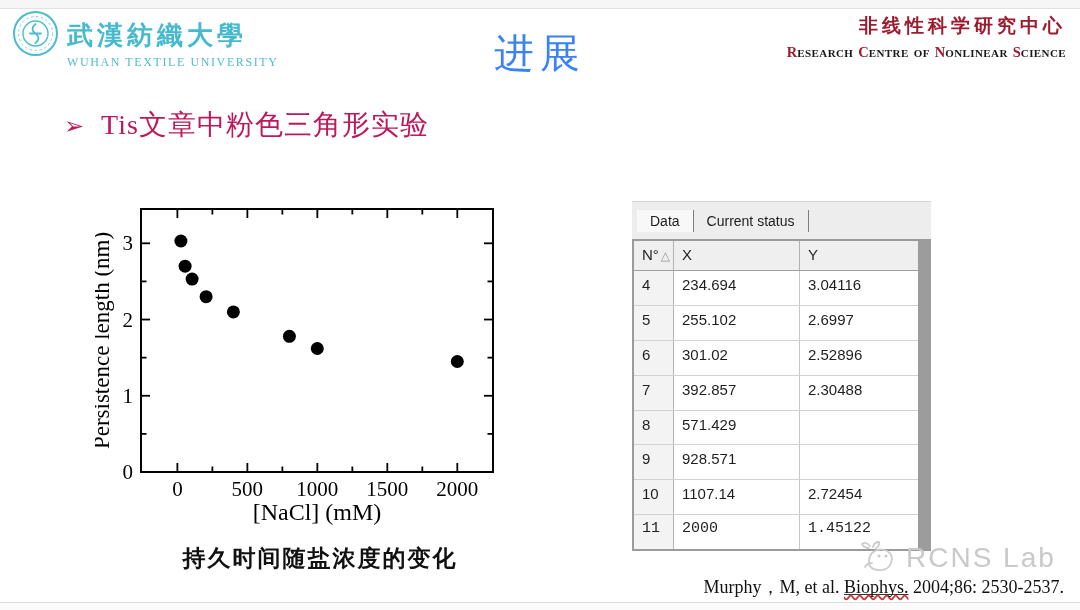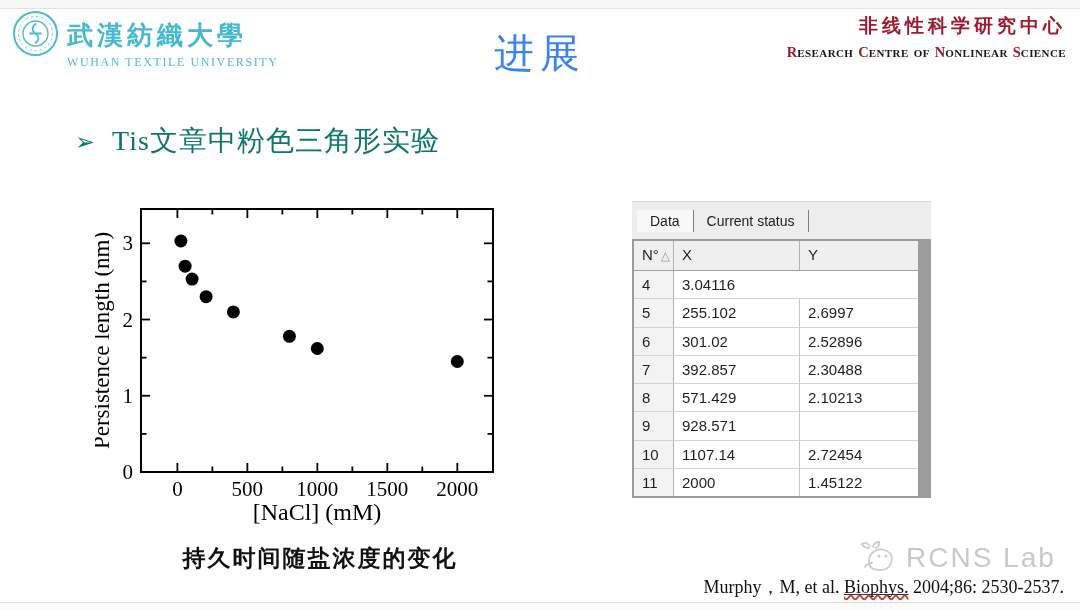--- a/index.html
+++ b/index.html
@@ -25,46 +25,46 @@
   
   .institute { right:14px; top:13px; text-align:right; }
   .inst-cn { font-family:"Liberation Sans", sans-serif; font-size:19px; font-weight:bold;
              color:#9c1b2e; letter-spacing:4px; white-space:nowrap; }
   .inst-en { margin-top:4px; font-weight:bold; white-space:nowrap; }
   .inst-en .iw { margin-left:5px; }
   .inst-en .cap  { color:#9c1b2e; font-size:14.5px; }
   .inst-en .rest { color:#181818; font-size:11px; text-transform:uppercase; letter-spacing:0.4px; }
 
   
-  .bullet { left:64px; top:122px; font-size:28px; color:#0f766e; letter-spacing:1px; white-space:nowrap;margin-left:11px; }
+  .bullet { left:64px; top:106px; font-size:28px; color:#be185d; letter-spacing:1px; white-space:nowrap; }
   .bullet .marker { font-size:24px; margin-right:16px; }
 
   
   .chart-wrap { left:95px; top:200px; width:405px; height:325px; }
   .caption { left:150px; top:543px; width:340px; text-align:center; font-size:23px; font-weight:bold;
              letter-spacing:2px; color:#111; }
 
   
-  .datatable { left:632px; top:201px; width:299px; height:297px; background:#ededed;
+  .datatable { left:632px; top:201px; width:299px; height:350px; background:#ededed;
                border-top:1px solid #d5d5d5; font-family:"Liberation Sans", sans-serif; }
   .tabbar { display:flex; align-items:center; height:37px; padding-left:5px; }
   .tab { font-size:14px; color:#1c1c1c; padding:3px 13px; border-right:1px solid #7e7e7e; cursor:default; }
   .tab.active { background:#f8f8f8; }
   .grid { position:absolute; left:0; top:37px; right:0; bottom:0; border:2px solid #9b9b9b; background:#fff; }
   .scrollbar { position:absolute; right:0; top:0; bottom:0; width:11px; background:#9c9c9c; }
   .gheader { display:flex; height:30px; background:#efefef; border-bottom:1px solid #9f9f9f; margin-right:11px; }
   .gcell { font-size:15px; color:#1f1f1f; padding:5px 0 0 8px; border-right:1px solid #c6c6c6;
            overflow:hidden; white-space:nowrap; }
   .c0 { width:40px; } .c1 { width:126px; } .c2 { flex:1; border-right:none; }
   .gheader .gcell { border-right:1px solid #b2b2b2; }
   .gheader .c2 { border-right:none; }
   .sort { color:#9a9a9a; font-size:12px; margin-left:2px; }
   .grows { position:absolute; left:0; top:30px; right:11px; bottom:0; display:flex; flex-direction:column; }
   .grow { flex:1; display:flex; border-bottom:1px solid #d2d2d2; align-items:stretch; }
-  .grow:last-child { border-bottom:none; }
+  .grow:last-child { border-bottom:none;font-family:Liberation Mono, monospace; }
   .grow .gcell { padding-top:5px; }
   .grow .c0 { background:#f3f3f3; border-right:1px solid #b2b2b2; }
 
   
   .watermark { left:860px; top:541px; display:flex; align-items:center; }
   .wm-text { font-family:"Liberation Sans", sans-serif; font-size:28px; color:#c9c9c9;
              letter-spacing:2px; margin-left:6px; }
 
   
   .citation { right:16px; top:575px; font-size:18px; color:#111; white-space:nowrap; }
@@ -163,41 +163,41 @@
       </div>
     <div class="grid">
       <div class="gheader" id="gheader">
           <div class="gcell c0">N°<span class="sort">△</span></div>
           <div class="gcell c1">X</div>
           <div class="gcell c2">Y</div>
         </div>
       <div class="grows" id="grows">
           <div class="grow">
             <div class="gcell c0">4</div>
+            <div class="gcell c1">234.694</div>
             <div class="gcell c2">3.04116</div>
           </div>
           <div class="grow">
             <div class="gcell c0">5</div>
             <div class="gcell c1">255.102</div>
             <div class="gcell c2">2.6997</div>
           </div>
           <div class="grow">
             <div class="gcell c0">6</div>
             <div class="gcell c1">301.02</div>
             <div class="gcell c2">2.52896</div>
           </div>
           <div class="grow">
             <div class="gcell c0">7</div>
             <div class="gcell c1">392.857</div>
             <div class="gcell c2">2.30488</div>
           </div>
           <div class="grow">
             <div class="gcell c0">8</div>
             <div class="gcell c1">571.429</div>
-            <div class="gcell c2">2.10213</div>
           </div>
           <div class="grow">
             <div class="gcell c0">9</div>
             <div class="gcell c1">928.571</div>
           </div>
           <div class="grow">
             <div class="gcell c0">10</div>
             <div class="gcell c1">1107.14</div>
             <div class="gcell c2">2.72454</div>
           </div>

